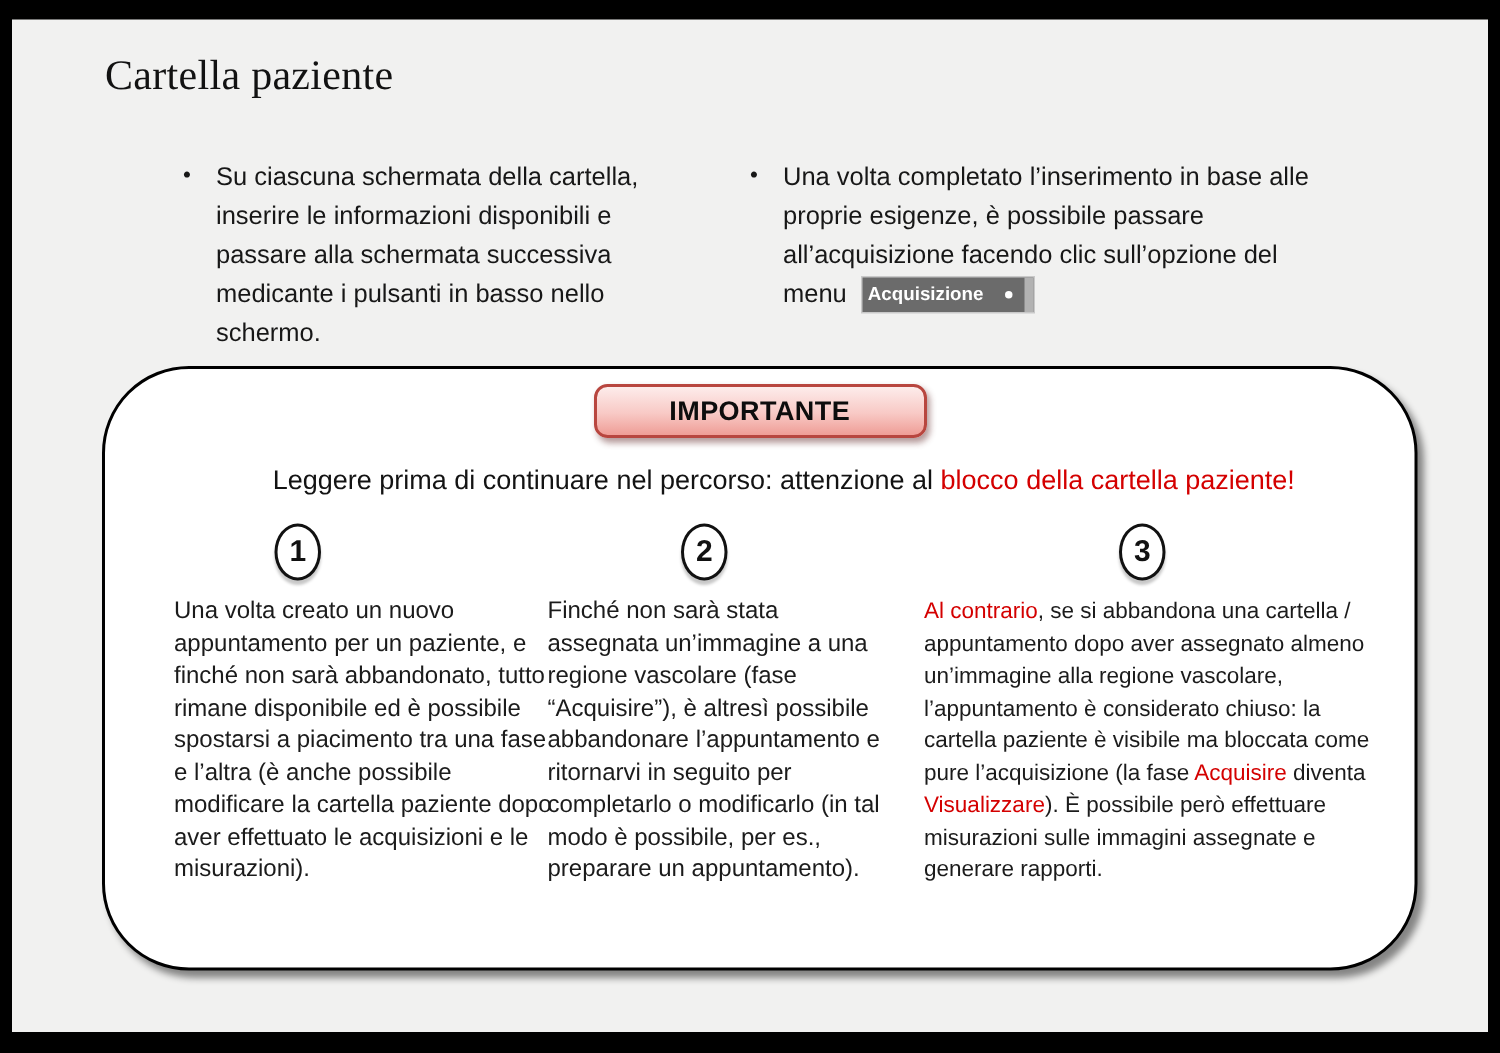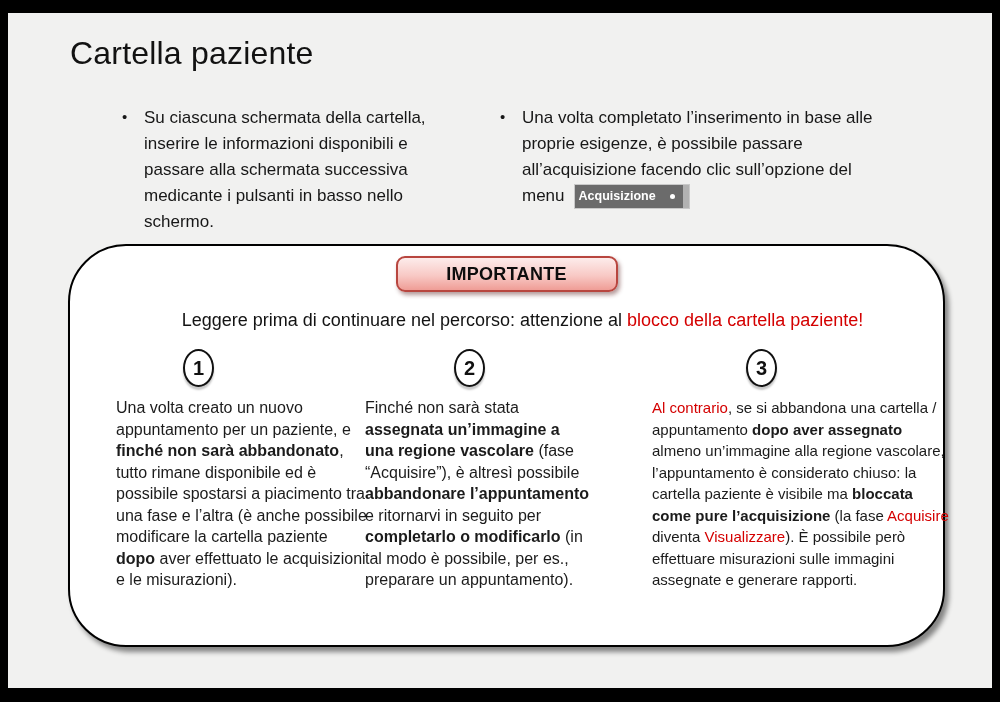--- a/index.html
+++ b/index.html
@@ -1,20 +1,20 @@
 <!DOCTYPE html>
 <html><head>
 <meta charset="utf-8">
 <style>
   html,body{margin:0;padding:0;}
   body{font-family:"Liberation Sans",sans-serif;-webkit-font-smoothing:antialiased;}
   .frame{position:relative;width:1000px;height:702px;background:#000;overflow:hidden;}
   .slide{position:absolute;left:8px;top:13px;width:984px;height:675px;background:#f1f1f0;overflow:hidden;}
 
-  .title{position:absolute;left:62px;top:22px;margin:0;font-size:32px;font-weight:400;color:#121212;letter-spacing:.2px;}
+  .title{position:absolute;left:62px;top:22px;margin:0;font-size:28px;font-weight:400;color:#121212;letter-spacing:.2px;font-family:Liberation Serif, serif;}
 
   .bullet{position:absolute;font-size:17px;line-height:26px;color:#171717;padding-left:24px;}
   .bullet .dot{position:absolute;left:2px;top:-1px;font-size:15px;}
   .bullet-left{left:112px;top:92px;width:318px;}
   .bullet-right{left:490px;top:92px;width:372px;}
 
   .menu-btn{display:inline-flex;align-items:center;vertical-align:middle;margin-left:10px;
     background:#6b6b6b;border-right:6px solid #b2b2b2;box-shadow:0 0 0 1px #c9c9c9;
     color:#fff;font-weight:700;font-size:12.5px;padding:5px 8px 6px 4px;line-height:1;cursor:pointer;}
   .menu-btn .mdot{width:5px;height:5px;border-radius:50%;background:#fff;margin-left:14px;}
@@ -31,23 +31,23 @@
   .warning{position:absolute;left:0;top:64px;width:100%;text-align:center;font-size:18px;color:#131313;margin-left:16px;}
 
   .circle{position:absolute;top:103px;width:27px;height:34px;background:#fff;border:2px solid #111;
     border-radius:50%;display:flex;align-items:center;justify-content:center;
     font-size:20px;font-weight:600;color:#111;box-shadow:0 3px 2px rgba(0,0,0,.22);}
   .c1{left:113px;} .c2{left:384px;} .c3{left:676px;}
 
   .col{position:absolute;top:151px;color:#1b1b1b;}
   .col1{left:46px;width:252px;font-size:16px;line-height:21.5px;}
   .col2{left:295px;width:226px;font-size:16px;line-height:21.5px;}
-  .col3{left:582px;width:302px;font-size:15px;line-height:21.5px;}
+  .col3{left:546px;width:302px;font-size:15px;line-height:21.5px;}
 
-  .b{font-weight:700;}
+  .b{font-weight:400;}
   .red{color:#d40000;}
 </style>
 </head>
 <body>
 
 <div class="frame">
   <div class="slide">
 
     <h1 class="title">Cartella paziente</h1>
 

